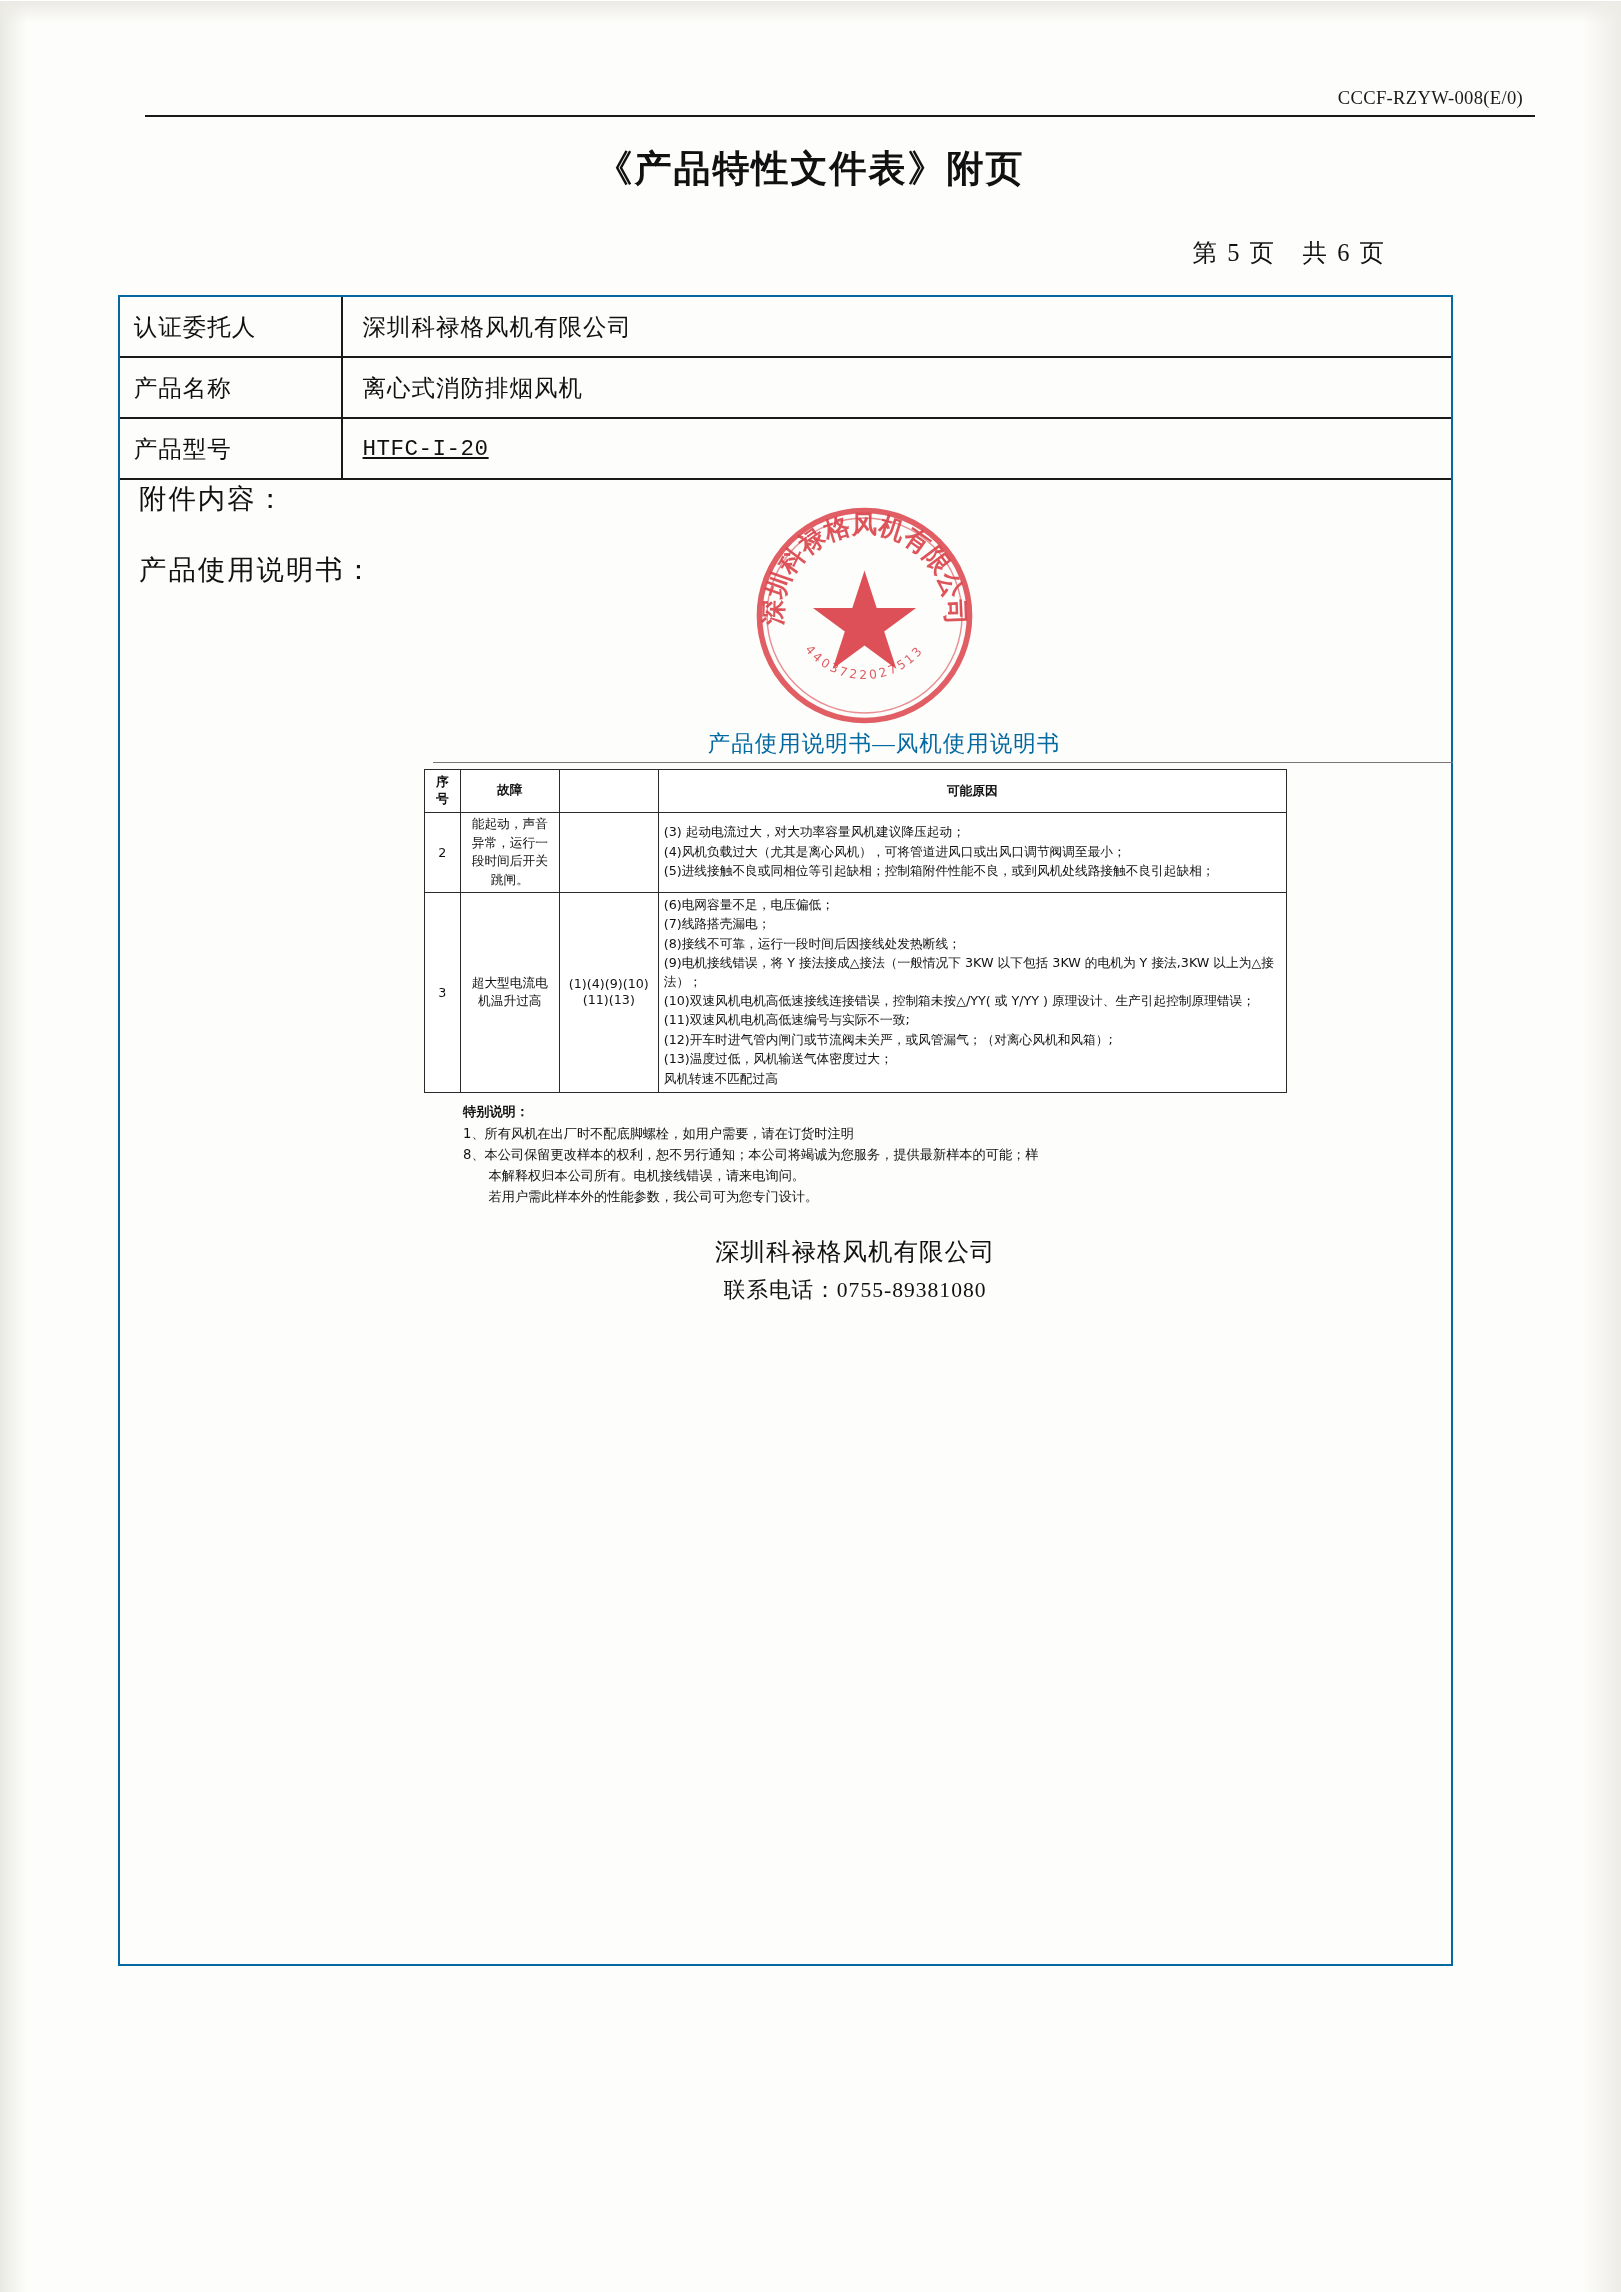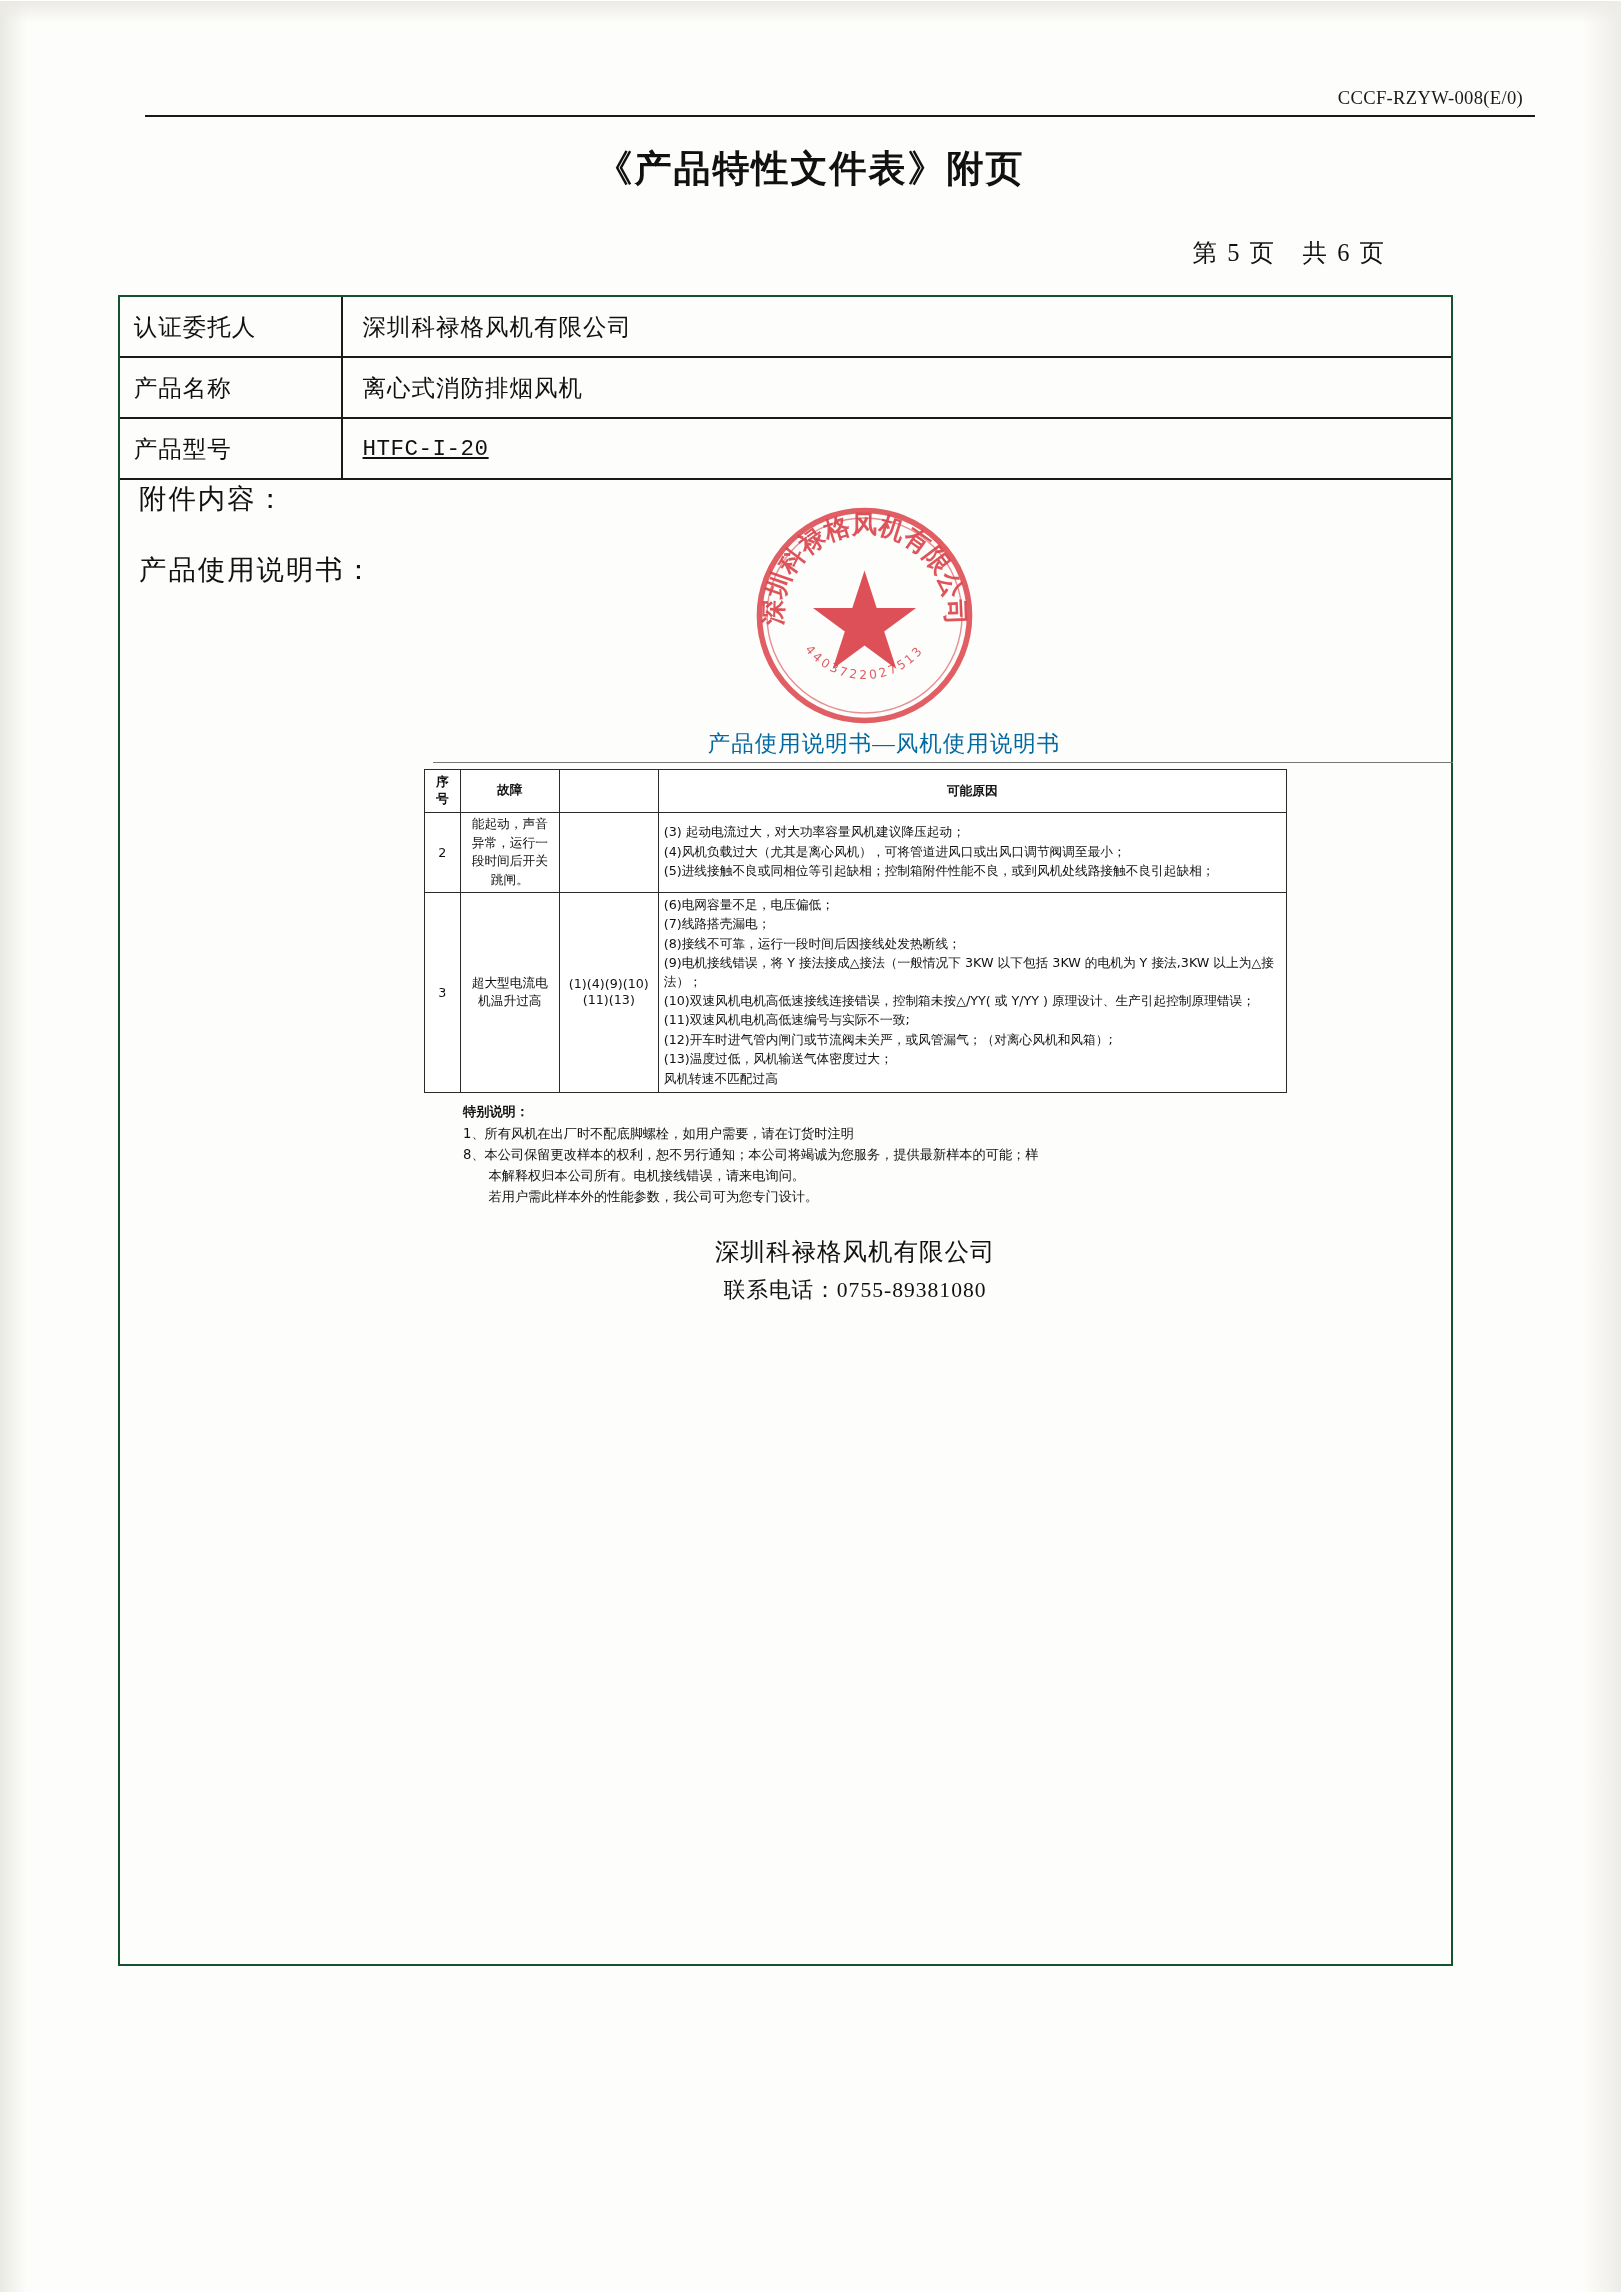--- a/index.html
+++ b/index.html
@@ -69,21 +69,21 @@
     letter-spacing: 2px;
   }
 
   
   .frame {
     position: absolute;
     left: 118px;
     top: 294px;
     width: 1335px;
     height: 1671px;
-    border: 2px solid #14532d;
+    border: 2px solid #0369a1;
     box-sizing: border-box;
   }
   .info-table {
     position: absolute;
     left: 0;
     top: 0;
     width: 100%;
   }
   .info-row {
     display: flex;

